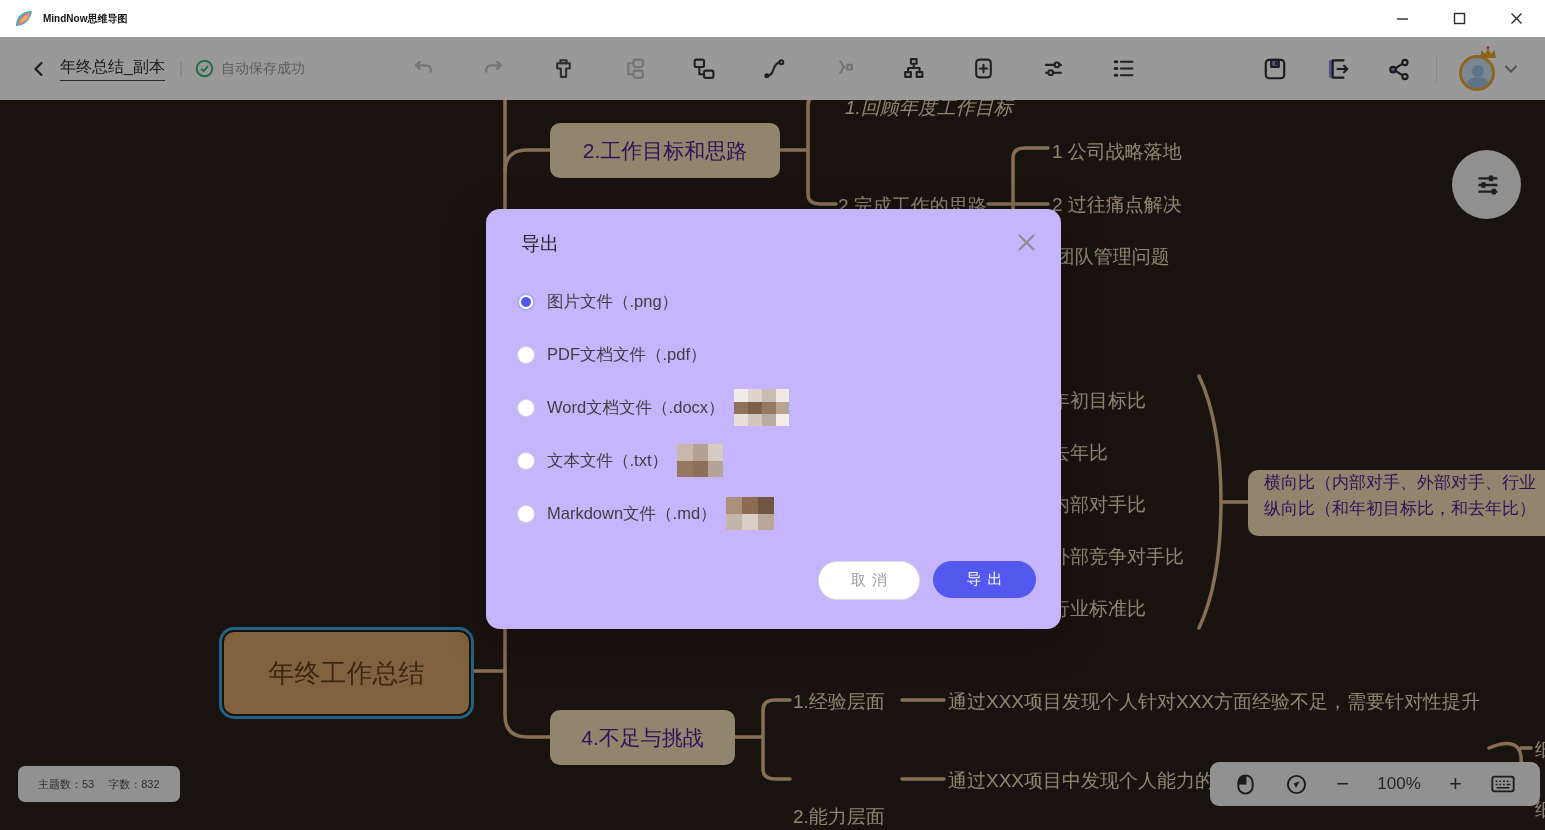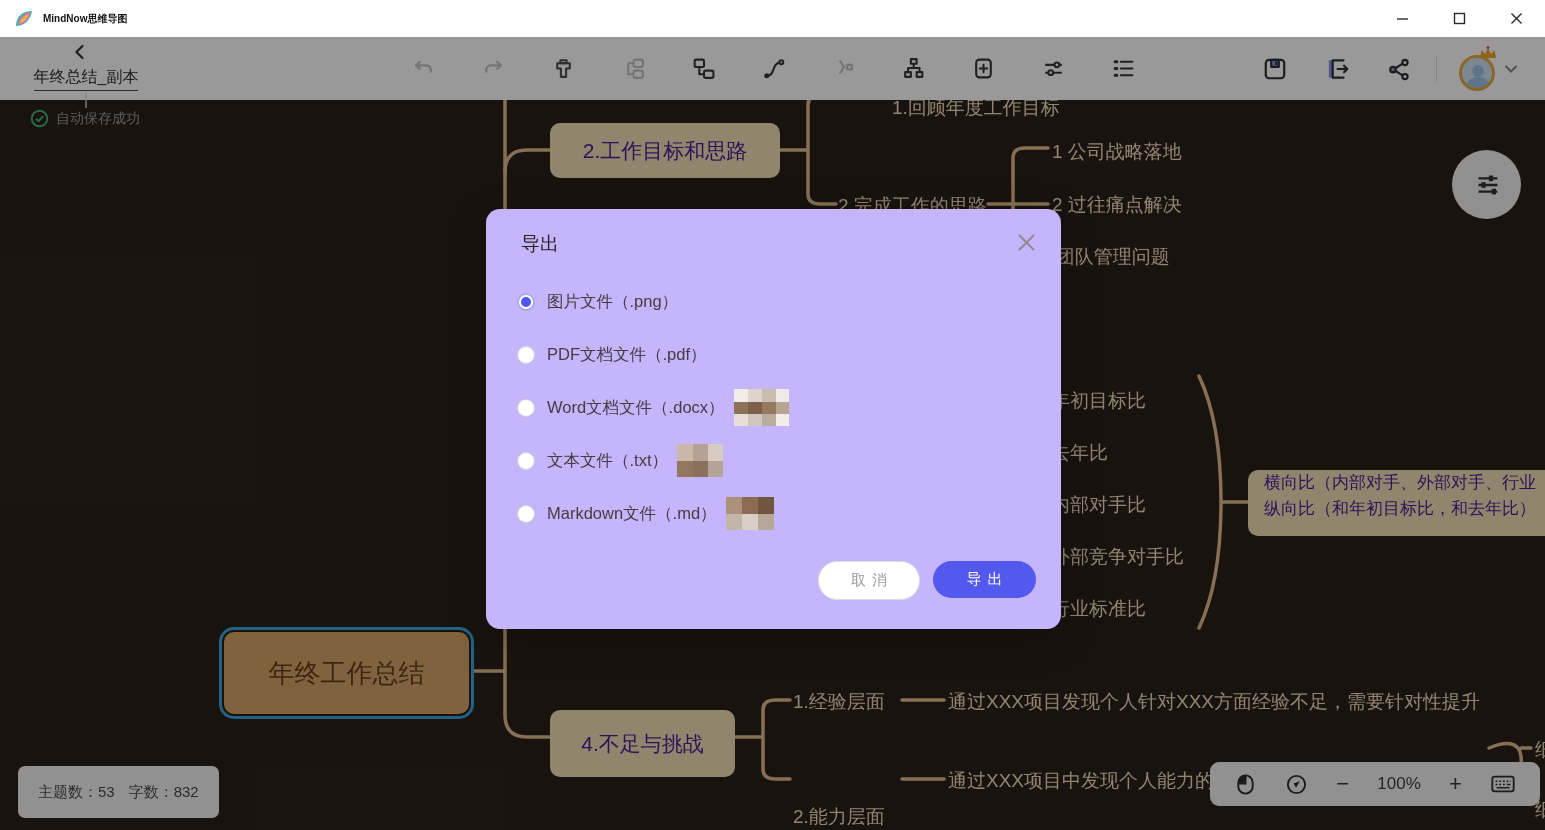--- a/index.html
+++ b/index.html
@@ -10,21 +10,21 @@
   .titlebar{position:absolute;top:0;left:0;right:0;height:37px;background:#ffffff;
             z-index:70;display:flex;align-items:center;}
   .titlebar .logo{margin:0 9px 0 14px;display:flex;}
   .titlebar .app-title{font-size:10px;font-weight:bold;color:#141414;}
   .win-controls{margin-left:auto;display:flex;align-items:center;height:100%;}
   .win-btn{width:57px;height:100%;display:flex;align-items:center;justify-content:center;cursor:default;}
 
   
   .toolbar{position:absolute;top:37px;left:0;right:0;height:63px;background:#ffffff;
            z-index:10;display:flex;align-items:center;}
-  .tb-left{display:flex;align-items:center;position:absolute;left:30px;top:0;height:63px;flex-direction:column;}
+  .tb-left{display:flex;align-items:center;position:absolute;left:30px;top:0;height:63px;}
   .back-btn{padding:6px 10px 6px 0;display:flex;}
   .doc-title{font-size:16px;color:#2f2f2f;border-bottom:1px solid #4a4a4a;padding-bottom:2px;margin-left:2px;}
   .tb-sep{color:#dcdcdc;font-size:16px;margin:0 12px 0 14px;}
   .autosave{display:flex;align-items:center;gap:7px;font-size:14px;color:#9a9a9a;}
   .tb-center{position:absolute;left:388px;top:0;height:63px;display:flex;align-items:center;}
   .tb-icon{width:70px;display:flex;align-items:center;justify-content:center;}
   .tb-right{position:absolute;right:28px;top:0;height:63px;display:flex;align-items:center;}
   .tb-right .tb-icon{width:62px;}
   .tb-vsep{width:1px;height:26px;background:#e2e2e2;margin:0 6px;}
   .avatar-wrap{position:relative;width:38px;height:38px;margin:0 4px 0 14px;}
@@ -36,27 +36,27 @@
   .caret{margin-left:6px;display:flex;}
 
   
   .canvas{position:absolute;inset:0;z-index:1;}
   .wires{position:absolute;inset:0;}
   .mm-node{position:absolute;border-radius:10px;background:#f2deb6;color:#4c1d95;
            display:flex;align-items:center;justify-content:center;white-space:nowrap;}
   .mm-root{left:222px;top:630px;width:245px;height:82px;background:#d8a368;color:#64401c;
            font-size:26px;border:2px solid rgba(24,16,8,.9);box-shadow:0 0 0 3px #3aa4e0;border-radius:12px;}
   .mm-goal{left:550px;top:123px;width:230px;height:55px;font-size:21px;}
-  .mm-challenge{left:550px;top:710px;width:185px;height:67px;font-size:21px;}
+  .mm-challenge{left:550px;top:710px;width:185px;height:55px;font-size:21px;}
   .mm-compare{left:1248px;top:470px;width:312px;height:66px;font-size:17px;justify-content:flex-start;
               padding-left:16px;line-height:1.55;flex-direction:column;align-items:flex-start;}
   .mm-text{position:absolute;color:#f2ddbc;font-size:19px;white-space:nowrap;}
 
-  .status-pill{position:absolute;left:18px;top:766px;height:52px;padding:0 20px;border-radius:7px;
-               background:#f2f2f2;color:#4c4c4c;font-size:15px;display:flex;align-items:center;gap:14px;}
+  .status-pill{position:absolute;left:18px;top:766px;height:36px;padding:0 20px;border-radius:7px;
+               background:#f2f2f2;color:#4c4c4c;font-size:11px;display:flex;align-items:center;gap:14px;}
   .zoom-pill{position:absolute;left:1210px;top:762px;width:310px;height:44px;border-radius:9px;
              background:#f2f2f2;display:flex;align-items:center;justify-content:space-around;padding:0 10px;}
   .zoom-pill .zbtn{display:flex;align-items:center;justify-content:center;color:#3a3a3a;}
   .zoom-val{font-size:17px;color:#3f3f3f;}
   .zoom-minus,.zoom-plus{font-size:22px;color:#3a3a3a;line-height:1;}
   .fab{position:absolute;left:1452px;top:150px;width:69px;height:69px;border-radius:50%;
        background:#f1f1f1;display:flex;align-items:center;justify-content:center;}
 
   
   .overlay{position:absolute;top:37px;left:0;right:0;bottom:0;background:rgba(0,0,0,.40);z-index:50;}
@@ -91,21 +91,21 @@
       <path d="M505 172 Q505 150 527 150 H550"></path>
       <path d="M467 671 H505"></path>
       <path d="M780 150 H808 M808 150 V105 Q808 95 820 95 M808 150 V194 Q808 204 820 204 H836"></path>
       <path d="M988 204 H1013 M1013 204 V158 Q1013 148 1025 148 H1048 M1013 204 H1048 M1013 204 V246 Q1013 256 1025 256 H1038"></path>
       <path d="M1199 376 C1215 410 1221 452 1221 502 C1221 552 1215 594 1199 628 M1221 502 H1248"></path>
       <path d="M735 737 H763 M763 737 V710 Q763 700 775 700 H790 M763 737 V769 Q763 779 775 779 H790"></path>
       <path d="M902 700 H944 M902 779 H944"></path>
       <path d="M1489 748 C1505 741 1519 741 1521 756 L1523 800 M1521 748 H1531 M1523 800 H1531"></path>
     </svg>
 
-    <div class="mm-text" style="left:892px;top:95px;">1.回顾年度工作目标</div>
+    <div class="mm-text" style="left:845px;top:95px;font-style:italic;">1.回顾年度工作目标</div>
     <div class="mm-text" style="left:838px;top:193px;">2 完成工作的思路</div>
     <div class="mm-text" style="left:1052px;top:139px;">1 公司战略落地</div>
     <div class="mm-text" style="left:1052px;top:192px;">2 过往痛点解决</div>
     <div class="mm-text" style="left:1040px;top:244px;">3 团队管理问题</div>
     <div class="mm-text" style="left:1032px;top:388px;">和年初目标比</div>
     <div class="mm-text" style="left:1032px;top:440px;">和去年比</div>
     <div class="mm-text" style="left:1032px;top:492px;">和内部对手比</div>
     <div class="mm-text" style="left:1032px;top:544px;">和外部竞争对手比</div>
     <div class="mm-text" style="left:1032px;top:596px;">和行业标准比</div>
     <div class="mm-text" style="left:793px;top:689px;">1.经验层面</div>

